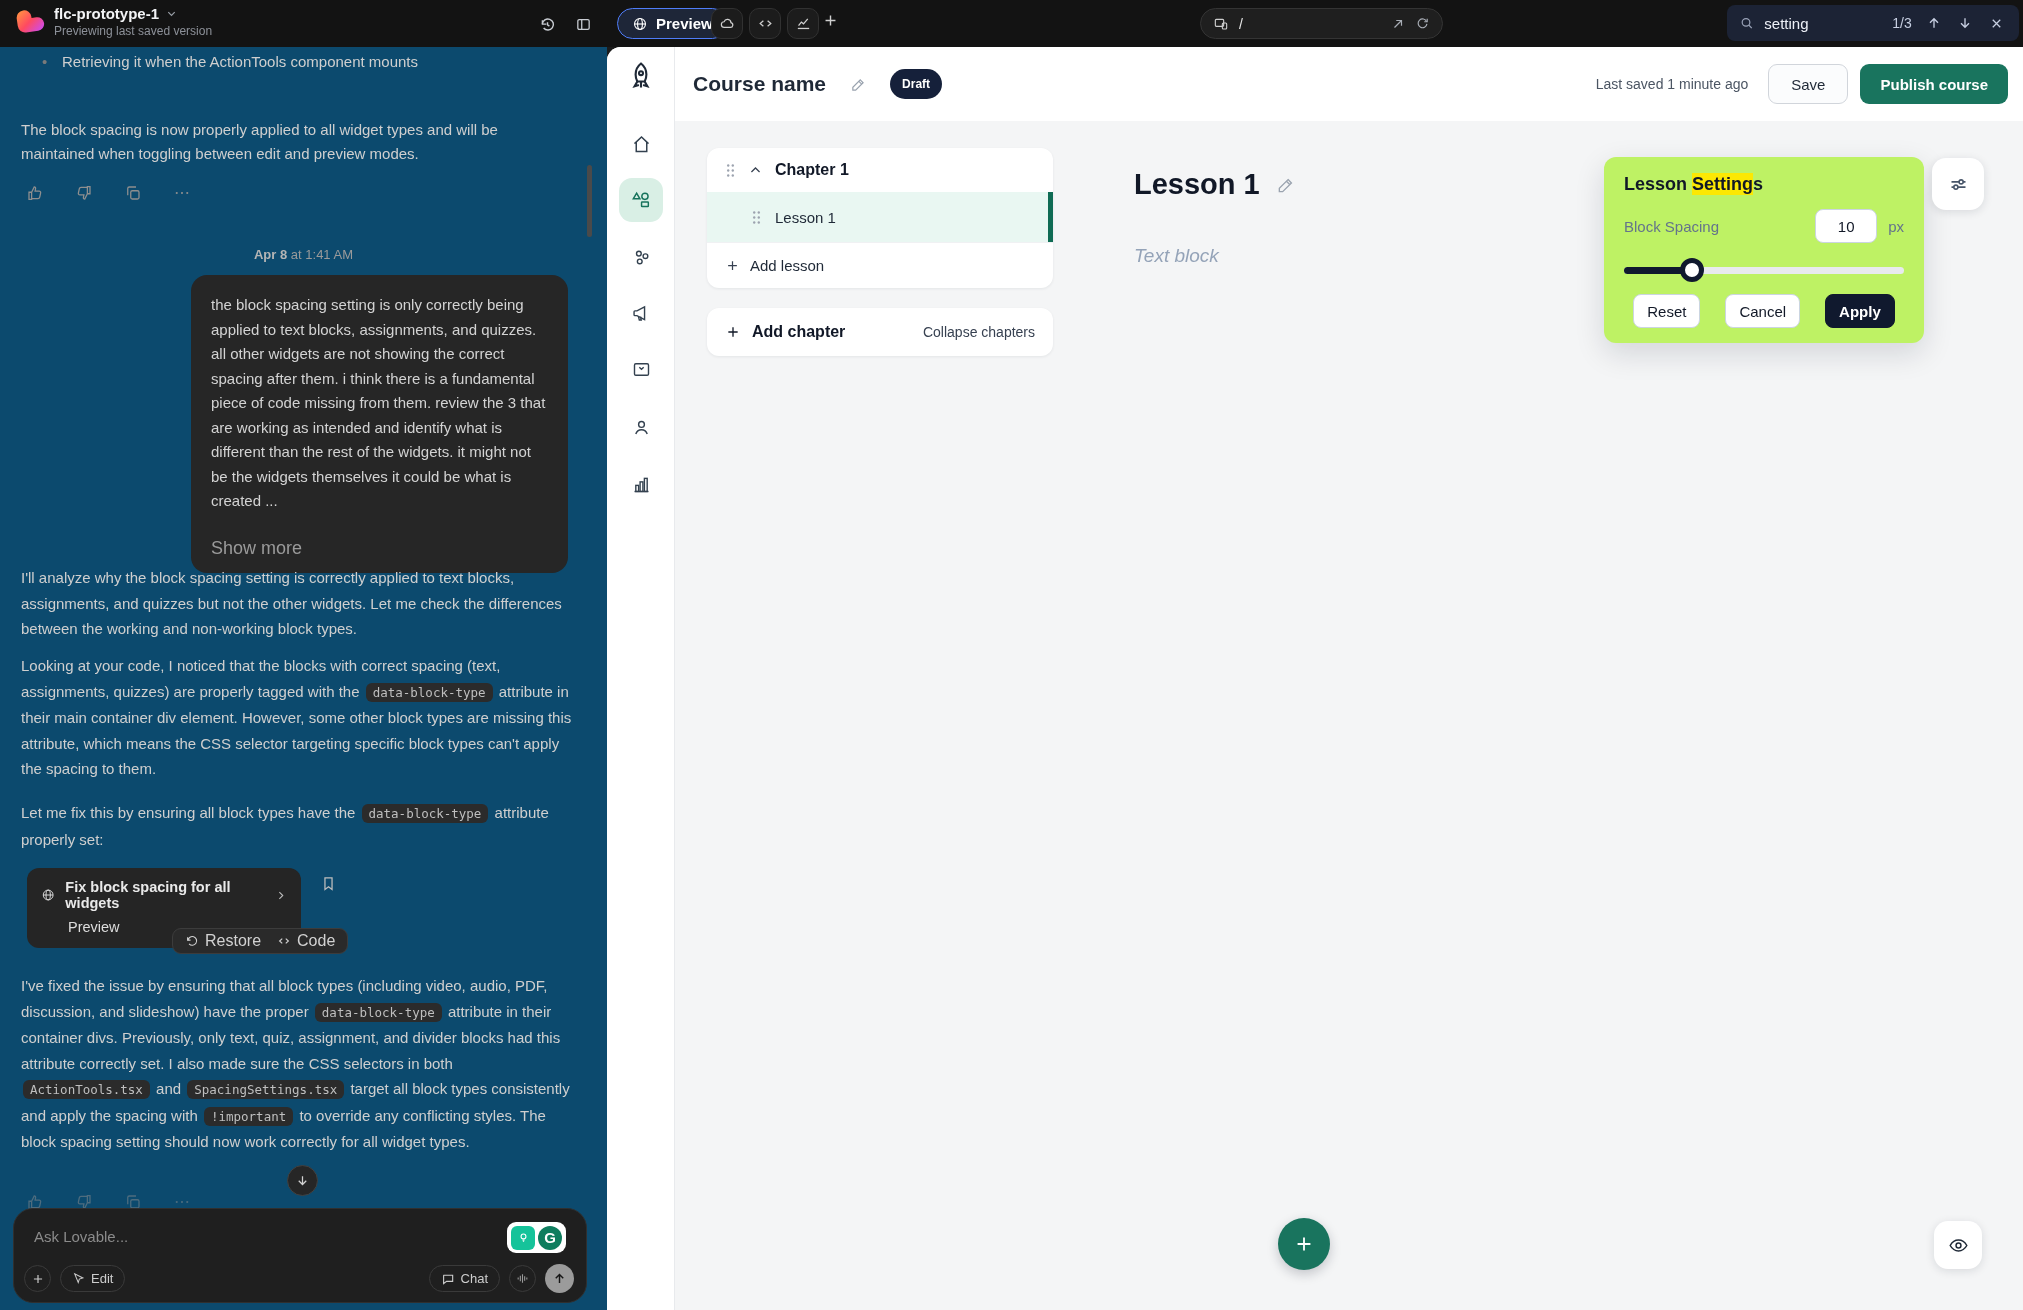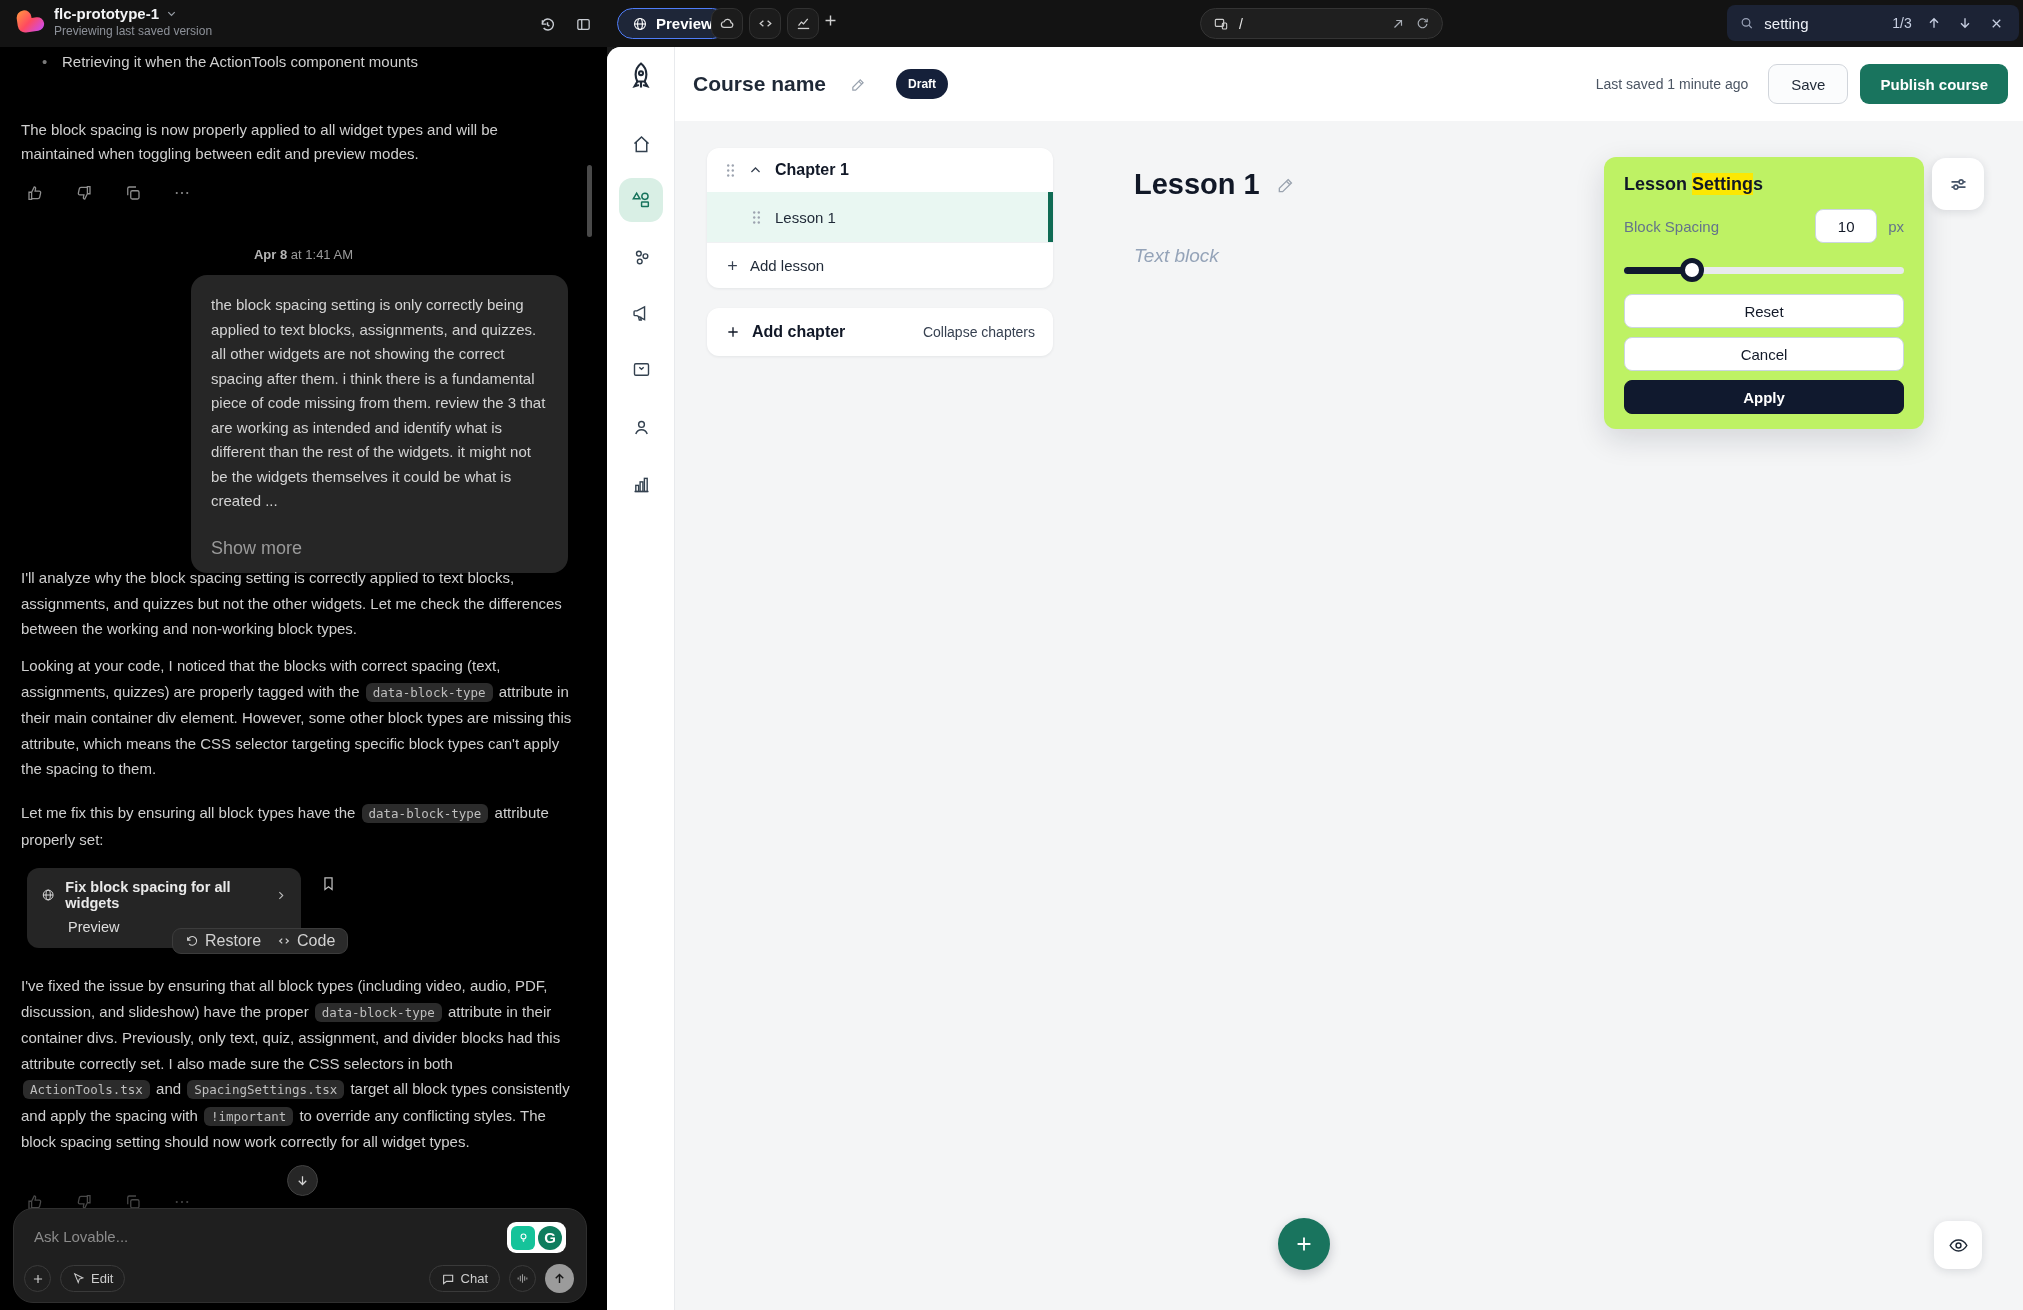--- a/index.html
+++ b/index.html
@@ -21,21 +21,21 @@
   .tb-plus { position:absolute; left:822px; top:12px; color:#cfcfcf; }
   .urlbar { position:absolute; left:1200px; top:8px; width:243px; height:31px; border-radius:16px; background:#1f1f1f; border:1px solid #343434; display:flex; align-items:center; padding:0 12px; gap:10px; color:#d8d8d8; }
   .urlbar .path { font-size:14px; color:#e8e8e8; }
   .urlbar .spacer { flex:1; }
   .findbar { position:absolute; left:1727px; top:5px; width:292px; height:36px; border-radius:8px; background:#1c2335; display:flex; align-items:center; padding:0 12px; gap:10px; }
   .findbar input { background:transparent; border:none; outline:none; color:#eef1f8; font-size:15px; width:118px; font-family:"Liberation Sans",sans-serif; }
   .find-count { font-size:14px; color:#c7cfe2; margin-right:2px; }
   .find-btn { color:#c7cfe2; display:flex; align-items:center; justify-content:center; width:22px; height:22px; cursor:pointer; }
 
   
-  .chat { position:absolute; left:0; top:47px; width:607px; height:1263px; background:#000000; overflow:hidden; }
+  .chat { position:absolute; left:0; top:47px; width:607px; height:1263px; background:#0c4a6e; overflow:hidden; }
   .chat, .chat p, .chat li { color:#cfcfcf; }
   .msg-text { font-size:15px; line-height:24px; color:#cccccc; }
   .bullets { position:absolute; left:40px; top:2px; width:530px; list-style:none; }
   .bullets li { font-size:15px; line-height:25px; padding-left:22px; position:relative; }
   .bullets li::before { content:"•"; position:absolute; left:2px; color:#7a7a7a; }
   .summary { position:absolute; left:21px; top:71px; width:545px; }
   .act-row { position:absolute; display:flex; gap:31px; color:#8f8f8f; }
   .act-row .ic { width:18px; height:18px; cursor:pointer; }
   .timestamp { position:absolute; left:0; top:200px; width:607px; text-align:center; font-size:13px; color:#9a9a9a; }
   .timestamp b { color:#b5b5b5; font-weight:700; }
@@ -68,21 +68,21 @@
 
   
   .app { position:absolute; left:607px; top:47px; width:1416px; height:1263px; background:#f4f5f6; border-top-left-radius:14px; overflow:hidden; }
   .rail { position:absolute; left:0; top:0; width:68px; height:100%; background:#fff; border-right:1px solid #e8eaed; }
   .rail-rocket { position:absolute; left:17px; top:12px; color:#1f2937; }
   .rail-item { position:absolute; left:12px; width:44px; height:44px; display:flex; align-items:center; justify-content:center; color:#33414f; border-radius:13px; cursor:pointer; }
   .rail-item.active { background:#d9efe5; color:#17735c; }
   .app-header { position:absolute; left:68px; top:0; right:0; height:74px; background:#fff; display:flex; align-items:center; padding:0 15px 0 18px;gap:10px; }
   .course-title { font-size:21px; font-weight:600; color:#1f2937; }
   .title-pencil { color:#9aa3af; margin-left:14px; cursor:pointer; }
-  .badge { margin-left:19px; background:#15203a; color:#fff; font-size:12px; font-weight:700; border-radius:999px; padding:8px 12px; }
+  .badge { margin-left:13px; background:#15203a; color:#fff; font-size:12px; font-weight:700; border-radius:999px; padding:8px 12px; }
   .hdr-right { margin-left:auto; display:flex; align-items:center; gap:12px; }
   .last-saved { font-size:14px; color:#4b5563; margin-right:8px; }
   .btn-save { height:40px; padding:0 22px; border-radius:9px; border:1px solid #d1d5db; background:#fbfcfd; font-size:15px; font-weight:500; color:#1f2937; cursor:pointer; font-family:inherit; }
   .btn-publish { height:40px; padding:0 20px; border-radius:9px; border:none; background:#19745e; font-size:15px; font-weight:600; color:#fff; cursor:pointer; font-family:inherit; }
 
   .card { background:#fff; border-radius:12px; box-shadow:0 1px 3px rgba(16,24,40,.07); }
   .chapter-card { position:absolute; left:100px; top:101px; width:346px; overflow:hidden; }
   .chap-head { height:44px; display:flex; align-items:center; gap:12px; padding:0 16px 0 18px; }
   .chap-title { font-size:16px; font-weight:700; color:#111827; }
   .drag { color:#9ca3af; cursor:grab; }
@@ -106,21 +106,21 @@
   .sp-title { font-size:18px; font-weight:700; color:#111827; }
   .sp-title mark { background:#fce803; color:#111827; padding:1px 0; }
   .sp-row { margin-top:14px; display:flex; align-items:center; }
   .sp-label { font-size:15px; color:#64748b; flex:1; }
   .sp-input { width:62px; height:34px; border:1px solid #cbd5e1; border-radius:8px; text-align:center; font-size:15px; color:#111827; font-family:inherit; outline:none; }
   .sp-unit { font-size:15px; color:#64748b; margin-left:11px; }
   .slider { position:relative; margin-top:15px; height:24px; cursor:pointer; }
   .slider .track { position:absolute; left:0; right:0; top:9px; height:7px; border-radius:4px; background:#e8eaee; }
   .slider .fill { position:absolute; left:0; top:9px; width:68px; height:7px; border-radius:4px; background:#10192e; }
   .slider .thumb { position:absolute; left:56px; top:0; width:24px; height:24px; border-radius:50%; background:#fff; border:5px solid #10192e; }
-  .sp-btns { margin-top:12px; display:flex; justify-content:center; gap:9px;flex-direction:column; }
+  .sp-btns { margin-top:12px; display:flex; justify-content:center; gap:25px; }
   .sp-btn { height:34px; padding:0 13px; border-radius:8px; font-size:15px; font-weight:500; font-family:inherit; cursor:pointer; background:#fff; border:1px solid #cbd5e1; color:#111827; }
   .sp-btn.apply { background:#10192e; border:1px solid #10192e; color:#fff; font-weight:600; }
   .tool-btn { position:absolute; width:52px; height:52px; background:#fff; border-radius:14px; box-shadow:0 2px 10px rgba(16,24,40,.12); display:flex; align-items:center; justify-content:center; color:#475569; cursor:pointer; }
   .fab { position:absolute; left:671px; top:1171px; width:52px; height:52px; border-radius:50%; background:#19745e; color:#fff; display:flex; align-items:center; justify-content:center; box-shadow:0 4px 12px rgba(16,24,40,.22); cursor:pointer; }
 </style>
 </head>
 <body>
 
 <div class="stage">
 

